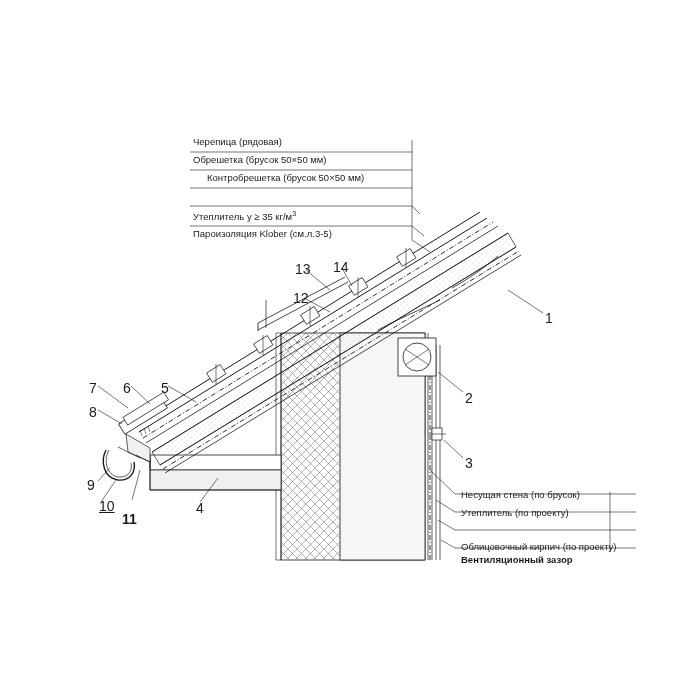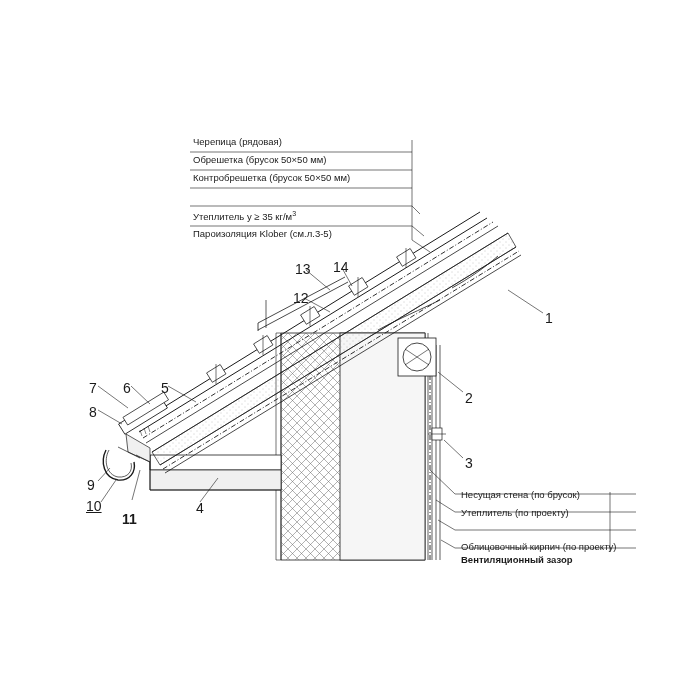--- a/index.html
+++ b/index.html
@@ -203,39 +203,39 @@
       <line x1="101" y1="502" x2="116" y2="480"></line>
       <line x1="132" y1="500" x2="140" y2="470"></line>
       <line x1="304" y1="298" x2="330" y2="312"></line>
       <line x1="306" y1="270" x2="330" y2="290"></line>
       <line x1="342" y1="268" x2="352" y2="286"></line>
     </g>
   </svg>
 
   <div class="lbl" style="left:193px; top:136px;">Черепица (рядовая)</div>
   <div class="lbl" style="left:193px; top:154px;">Обрешетка (брусок 50×50 мм)</div>
-  <div class="lbl" style="left:193px; top:172px;">Контробрешетка (брусок 50×50 мм)</div>
+  <div class="lbl" style="left:207px; top:172px;">Контробрешетка (брусок 50×50 мм)</div>
   <div class="lbl" style="left:193px; top:208px;">
     <span>Утеплитель у ≥ 35 кг/м</span><span class="sup">3</span>
   </div>
   <div class="lbl" style="left:193px; top:228px;">Пароизоляция Klober (см.л.3-5)</div>
 
   <div class="lbl" style="left:461px; top:489px;">Несущая стена (по брусок)</div>
   <div class="lbl" style="left:461px; top:507px;">Утеплитель (по проекту)</div>
   <div class="lbl" style="left:461px; top:554px;font-weight:bold;">Вентиляционный зазор</div>
   <div class="lbl" style="left:461px; top:541px;">Облицовочный кирпич (по проекту)</div>
 
   <div class="num" style="left:545px; top:310px;">1</div>
   <div class="num" style="left:465px; top:390px;">2</div>
   <div class="num" style="left:465px; top:455px;">3</div>
   <div class="num" style="left:196px; top:500px;">4</div>
   <div class="num" style="left:161px; top:380px;">5</div>
   <div class="num" style="left:123px; top:380px;">6</div>
   <div class="num" style="left:89px;  top:380px;">7</div>
   <div class="num" style="left:89px;  top:404px;">8</div>
   <div class="num" style="left:87px;  top:477px;">9</div>
-  <div class="num" style="left:86px;  top:498px;text-decoration:underline;">10</div>
+  <div class="num" style="left:99px;  top:498px;text-decoration:underline;">10</div>
   <div class="num" style="left:122px; top:511px;font-weight:bold;">11</div>
   <div class="num" style="left:293px; top:290px;">12</div>
   <div class="num" style="left:295px; top:261px;">13</div>
   <div class="num" style="left:333px; top:259px;">14</div>
 
 </div>
 
 </body></html>

